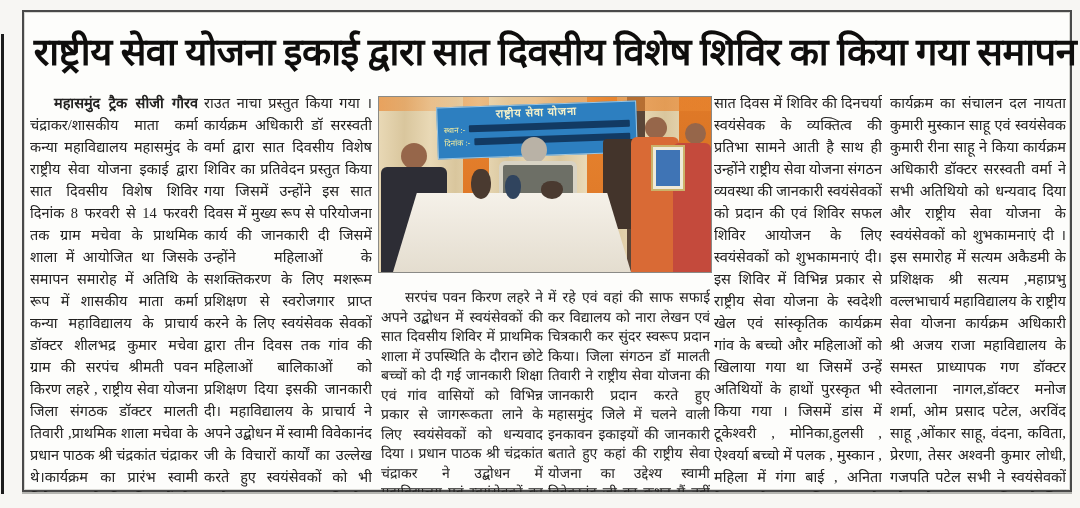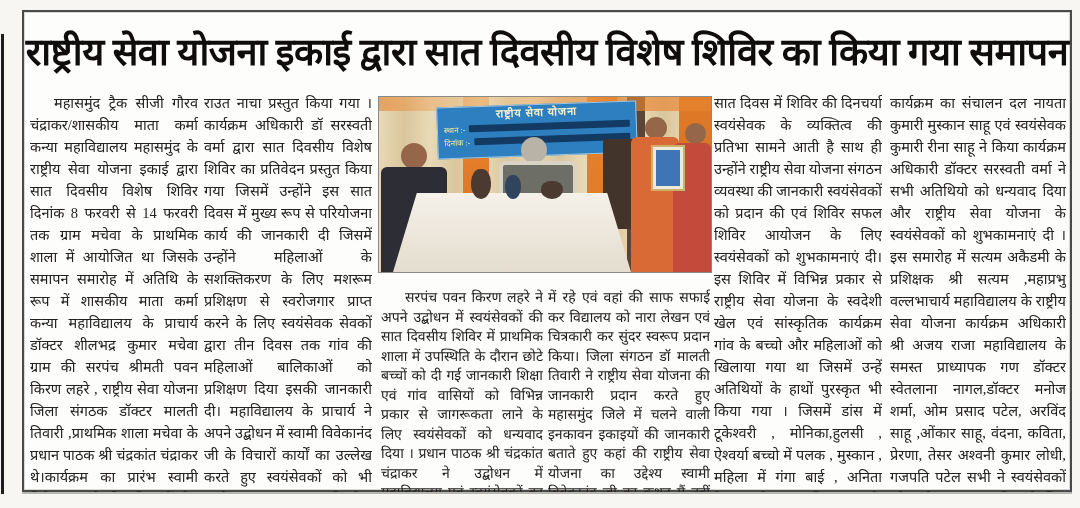--- a/index.html
+++ b/index.html
@@ -7,30 +7,30 @@
     width:1080px;height:508px;position:relative;overflow:hidden;
     background:#f7f6f3;
     font-family:"Liberation Serif","DejaVu Serif",serif;
   }
   .page-edge-rule{position:absolute;left:1px;top:34px;width:3px;height:460px;background:#1c1c1c;}
   .clip-frame{
     position:absolute;left:22px;top:10px;width:1046px;height:478px;
     background:#fdfdfb;border:2px solid #4a4a4a;box-shadow:0 2px 0 #b5b5b1, inset 0 0 0 1px #d8d8d4;
   }
   .headline{
-    position:absolute;left:0;top:12px;width:100%;text-align:center;
+    position:absolute;left:8px;top:12px;width:100%;text-align:center;
     font-size:38px;font-weight:bold;color:#0e0d0c;letter-spacing:-0.5px;
     white-space:nowrap;overflow:hidden;
   }
   .col{
     position:absolute;top:80px;height:400px;overflow:hidden;
     font-size:14.5px;line-height:22px;text-align:justify;color:#222120;
   }
   .col p{margin:0;}
-  .lead-bold{font-weight:normal;}
+  .lead-bold{font-weight:bold;}
   .indent{display:inline-block;width:24px;}
   .subcol{
     position:absolute;top:262px;height:218px;overflow:hidden;
     font-size:14px;line-height:19.5px;text-align:justify;color:#222120;
   }
   
   .photo{
     position:absolute;left:354px;top:84px;width:332px;height:175px;
     background:
       repeating-linear-gradient(91deg,#e9d9b6 0px,#d9c69d 26px,#e9d9b6 52px);

